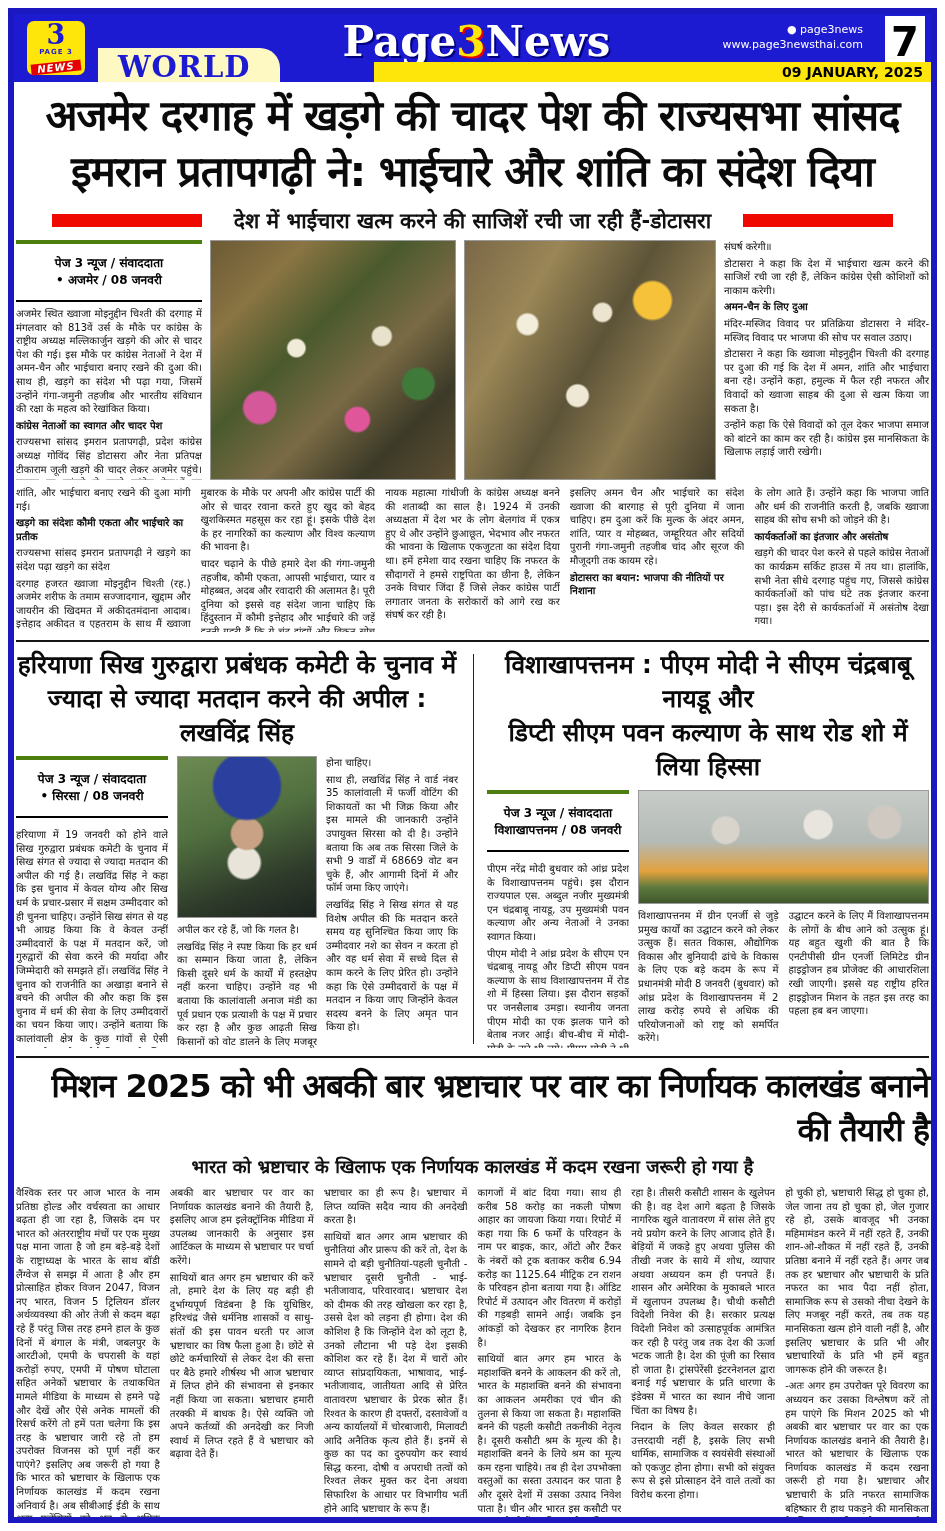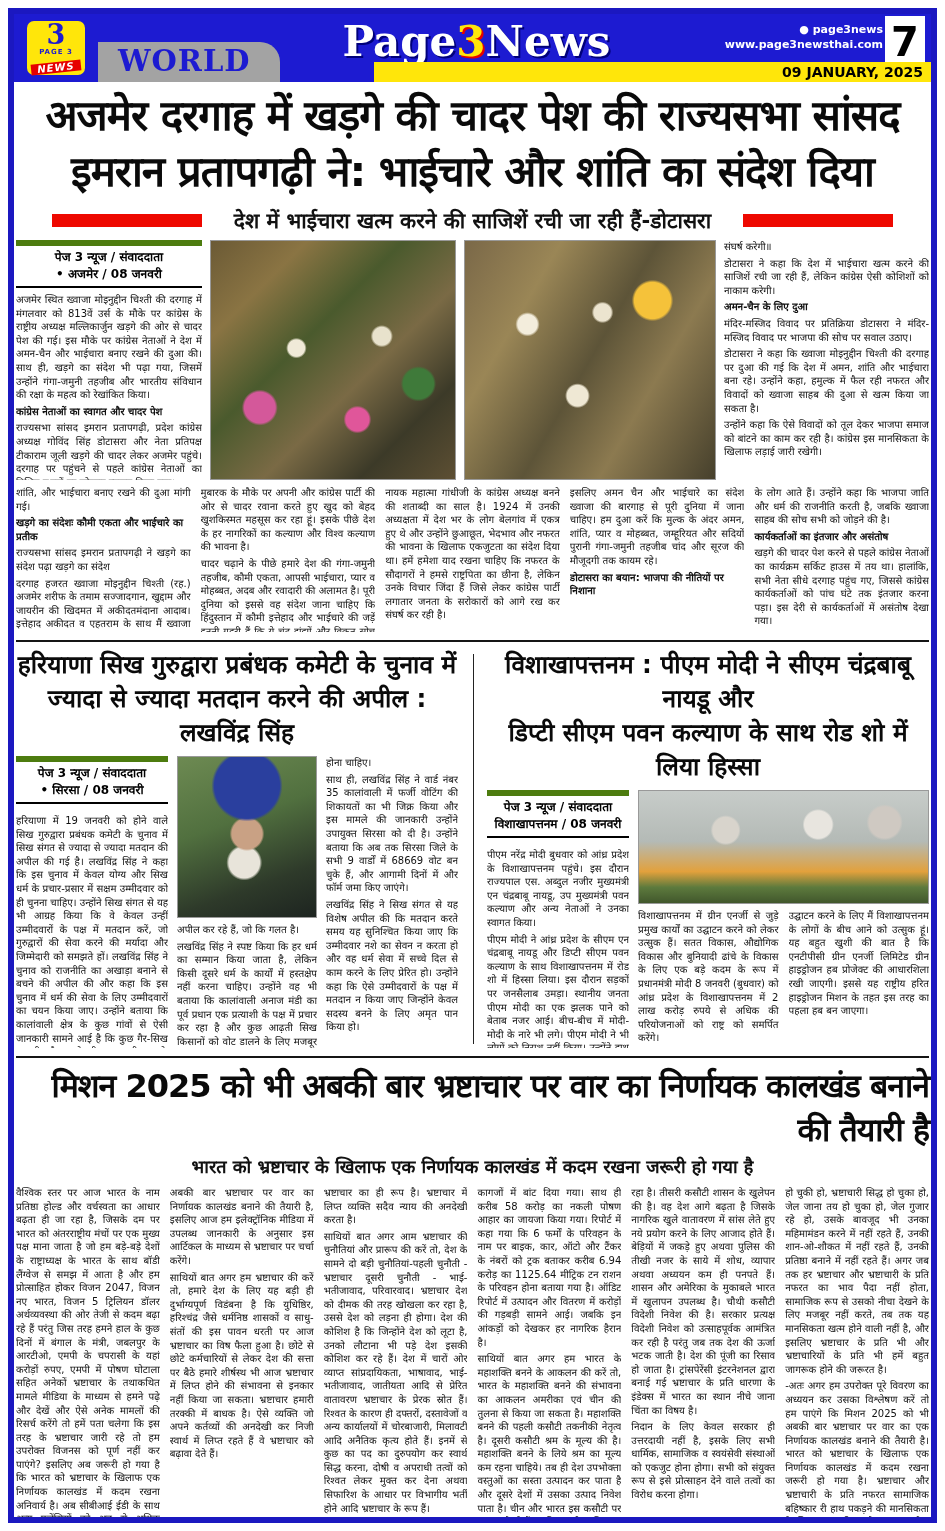--- a/index.html
+++ b/index.html
@@ -5,39 +5,39 @@
   html,body{margin:0;padding:0;background:#ffffff;}
   body{width:945px;height:1531px;padding:8px;box-sizing:border-box;font-family:"DejaVu Sans","Liberation Sans",sans-serif;}
   .page{width:929px;height:1515px;box-sizing:border-box;border:6px solid #1b18c0;background:#fff;overflow:hidden;position:relative;}
   
   .mast{position:relative;height:68px;background:#1d1bd1;overflow:hidden;}
   .logo-box{position:absolute;left:8px;top:4px;width:68px;height:60px;background:#1d1bd1;display:flex;align-items:center;justify-content:center;}
   .logo-inner{width:58px;height:54px;background:#ffe60a;border-radius:7px;text-align:center;position:relative;padding-top:1px;box-sizing:border-box;}
   .logo-3{font-size:27px;font-weight:bold;color:#1d1bd1;line-height:26px;font-family:"DejaVu Serif","Liberation Serif",serif;}
   .logo-page3{font-size:7px;font-weight:bold;color:#1d1bd1;letter-spacing:1px;}
   .logo-news{position:absolute;left:4px;bottom:2px;right:4px;background:#e60000;color:#fff;font-size:10px;font-weight:bold;font-style:italic;transform:rotate(-6deg);letter-spacing:1px;}
-  .world-tab{position:absolute;left:84px;bottom:0;background:#a3a3a3;padding:4px 30px 6px 20px;border-top-right-radius:20px;}
+  .world-tab{position:absolute;left:84px;bottom:0;background:#fef9c3;padding:4px 30px 0 20px;border-top-right-radius:20px;}
   .world-txt{font-family:"DejaVu Serif","Liberation Serif",serif;font-size:29px;font-weight:bold;color:#1d1bd1;letter-spacing:1px;line-height:30px;}
   .brand{position:absolute;left:8px;right:0;top:6px;text-align:center;font-family:"DejaVu Serif","Liberation Serif",serif;font-size:42px;font-weight:bold;line-height:44px;color:#fff;text-shadow:2px 2px 0 #00007a;}
   .brand .b3{color:#ffe60a;text-shadow:2px 2px 0 #e60000;}
-  .mast-right{position:absolute;right:48px;top:8px;text-align:right;color:#fff;font-size:11px;font-weight:bold;line-height:15px;}
+  .mast-right{position:absolute;right:68px;top:8px;text-align:right;color:#fff;font-size:11px;font-weight:normal;line-height:15px;}
   .page-num{position:absolute;right:6px;top:2px;width:40px;height:52px;background:#fff;color:#000;font-size:40px;font-weight:bold;text-align:center;line-height:52px;}
   .date-strip{position:absolute;right:0;bottom:0;left:360px;height:20px;background:#ffe60a;text-align:right;font-size:14px;font-weight:bold;color:#000;line-height:20px;padding-right:8px;box-sizing:border-box;}
   
   .lead-head{padding:6px 4px 2px;text-align:center;}
   .lead-head .h{font-size:42px;font-weight:bold;color:#0a0a0a;line-height:56px;letter-spacing:-1px;}
   .kicker{display:flex;align-items:center;justify-content:center;gap:32px;margin:4px 0 6px;}
   .red-bar{width:150px;height:13px;background:#ee0800;}
   .kicker-txt{font-size:21px;font-weight:bold;color:#111;}
   
   .cols{display:flex;gap:10px;overflow:hidden;}
   .cols .col{flex:1;overflow:hidden;}
   .col p{margin:0 0 3px;font-size:10px;line-height:1.36;text-align:justify;color:#111;}
   .col p.subhd{font-weight:bold;text-align:left;}
-  .byline{border-top:6px solid #4d7c0f;border-bottom:2px solid #000;text-align:center;font-size:12px;font-weight:bold;padding:3px 0;margin-bottom:5px;line-height:17px;}
+  .byline{border-top:4px solid #4d7c0f;border-bottom:2px solid #000;text-align:center;font-size:12px;font-weight:bold;padding:11px 0;margin-bottom:5px;line-height:17px;}
   
   .a1r1{display:grid;grid-template-columns:186px 246px 252px 1fr;gap:8px;height:240px;padding:0 2px;overflow:hidden;}
   .a1r1 .tcol{overflow:hidden;}
   .a1r2{height:146px;margin-top:6px;padding:0 2px;}
   .photo{border:1px solid #999;}
   .photo-crowd1{background:
     radial-gradient(circle at 20% 70%,#d4589a 0 6%,transparent 7%),
     radial-gradient(circle at 60% 75%,#e0569a 0 5%,transparent 6%),
     radial-gradient(circle at 35% 45%,#f0ead8 0 4%,transparent 5%),
     radial-gradient(circle at 70% 40%,#e8e2cc 0 4%,transparent 5%),

